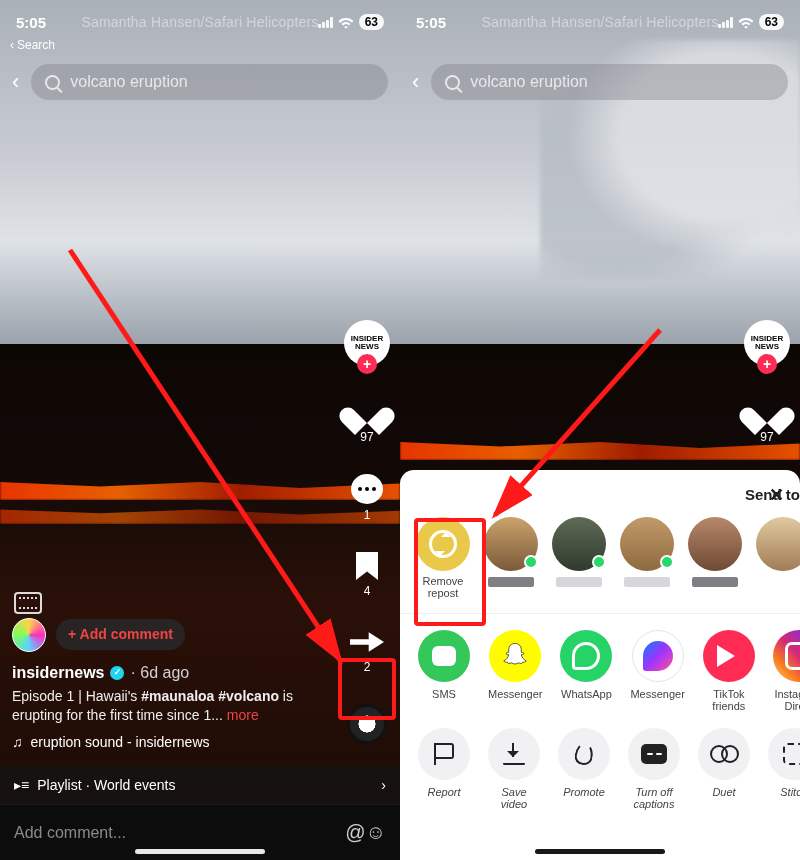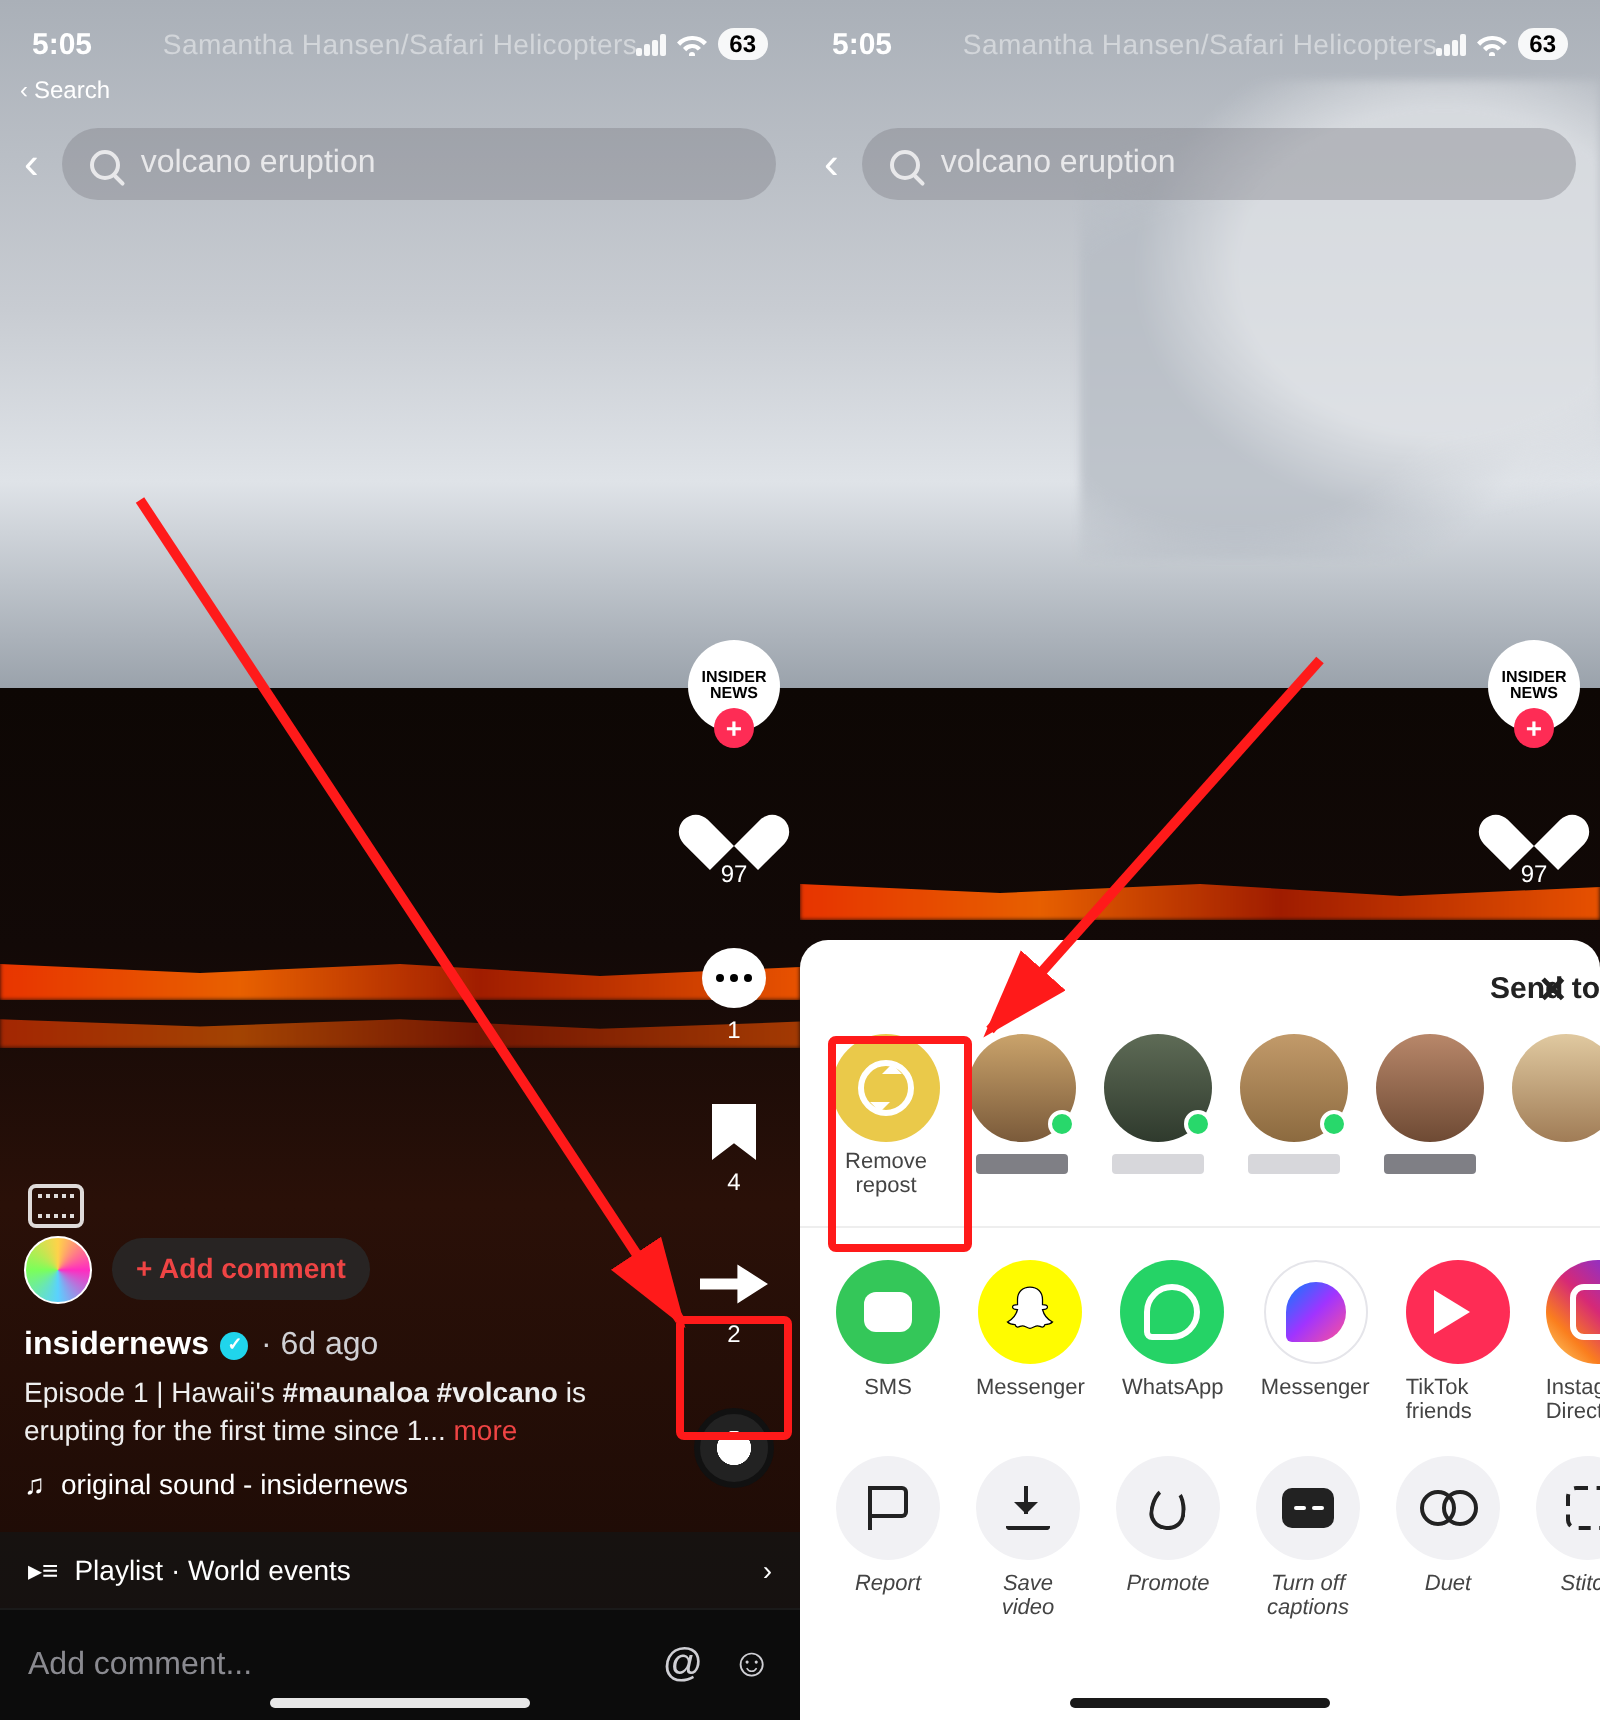--- a/index.html
+++ b/index.html
@@ -106,21 +106,21 @@
     display:flex; align-items:center; justify-content:space-between; padding:0 14px; font-size:14px;
   }
   .keyboard-icon {
     position:absolute; left:14px; bottom:246px; width:28px; height:22px;
     border:2px solid rgba(255,255,255,.85); border-radius:4px;
   }
   .keyboard-icon::before { content:""; position:absolute; inset:3px; border-top:2px dotted rgba(255,255,255,.85); border-bottom:2px dotted rgba(255,255,255,.85); }
   
   .comment-bar {
     position:absolute; bottom:0; left:0; right:0; height:56px;
-    background:#0c0c0c; display:flex; align-items:center; padding:0 14px; gap:14px;
+    background:#0c0c0c; display:flex; align-items:center; padding:0 14px; 
     color:#8a8a90; font-size:16px; border-top:1px solid #1a1a1a;
   }
   .comment-bar .grow { flex:1; }
   .at, .smile { color:#cfcfd4; font-size:20px; }
   .home-ind { position:absolute; bottom:6px; left:50%; transform:translateX(-50%); width:130px; height:5px; border-radius:3px; background:#fff; opacity:.9; }
   .phone-right .home-ind { background:#000; }
 
   
   .arrow-svg { position:absolute; inset:0; pointer-events:none; }
   .red-box { position:absolute; border:4px solid #ff1a1a; border-radius:4px; pointer-events:none; }
@@ -145,21 +145,21 @@
   .repost-glyph { width:28px; height:28px; border:3px solid #fff; border-radius:50%; position:relative; }
   .repost-glyph::before, .repost-glyph::after {
     content:""; position:absolute; width:0; height:0; border:5px solid transparent;
   }
   .repost-glyph::before { border-bottom-color:#fff; top:-6px; right:3px; }
   .repost-glyph::after  { border-top-color:#fff; bottom:-6px; left:3px; }
   .repost-label { font-size:11px; color:#444; text-align:center; line-height:1.1; margin-top:4px; }
 
   .divider { height:1px; background:#eee; margin:8px 0; }
   .share-row { display:flex; gap:18px; padding:8px 18px; overflow:hidden; }
-  .share-item { display:flex; flex-direction:column; align-items:center; width:56px; font-size:11px; color:#444; text-align:left; line-height:1.1; gap:6px; }
+  .share-item { display:flex; flex-direction:column; align-items:center; width:56px; font-size:11px; color:#444; text-align:center; line-height:1.1; gap:6px; }
   .share-ic { width:52px; height:52px; border-radius:50%; display:flex; align-items:center; justify-content:center; font-size:24px; color:#fff; }
   .ic-sms { background:#34c759; }
   .ic-sms::before { content:""; width:24px; height:20px; background:#fff; border-radius:6px; position:relative; }
   .ic-snap { background:#fffc00; }
   .ic-snap svg { width:30px; height:30px; }
   .ic-wa { background:#25d366; }
   .ic-wa::before { content:""; width:22px; height:22px; border:3px solid #fff; border-radius:50%; border-bottom-left-radius:4px; }
   .ic-msgr { background:#fff; border:1px solid #e5e5ea; }
   .ic-msgr-inner { width:30px; height:30px; border-radius:50% 50% 50% 10%; background:linear-gradient(135deg,#0a7cff,#a034ff,#ff5297); }
   .ic-ttf { background:#fe2c55; }
@@ -273,21 +273,21 @@
     <div class="user-line">
       <span>insidernews</span>
       <span class="verify">✓</span>
       <span class="timeago">· <span>6d ago</span></span>
     </div>
     <div class="caption">
       <span>Episode 1 | Hawaii's </span><b>#maunaloa #volcano</b><span> is erupting for the first time since 1...</span><span class="more"> more</span>
     </div>
     <div class="sound-row">
       <span class="note">♫</span>
-      <span>original sound - insidernews</span>
+      <span>eruption sound - insidernews</span>
     </div>
   </div>
 
   <div class="playlist-bar">
     <span style="display:flex;align-items:center;gap:8px">
       <span>▸≡</span>
       <span>Playlist · World events</span>
     </span>
     <span>›</span>
   </div>

